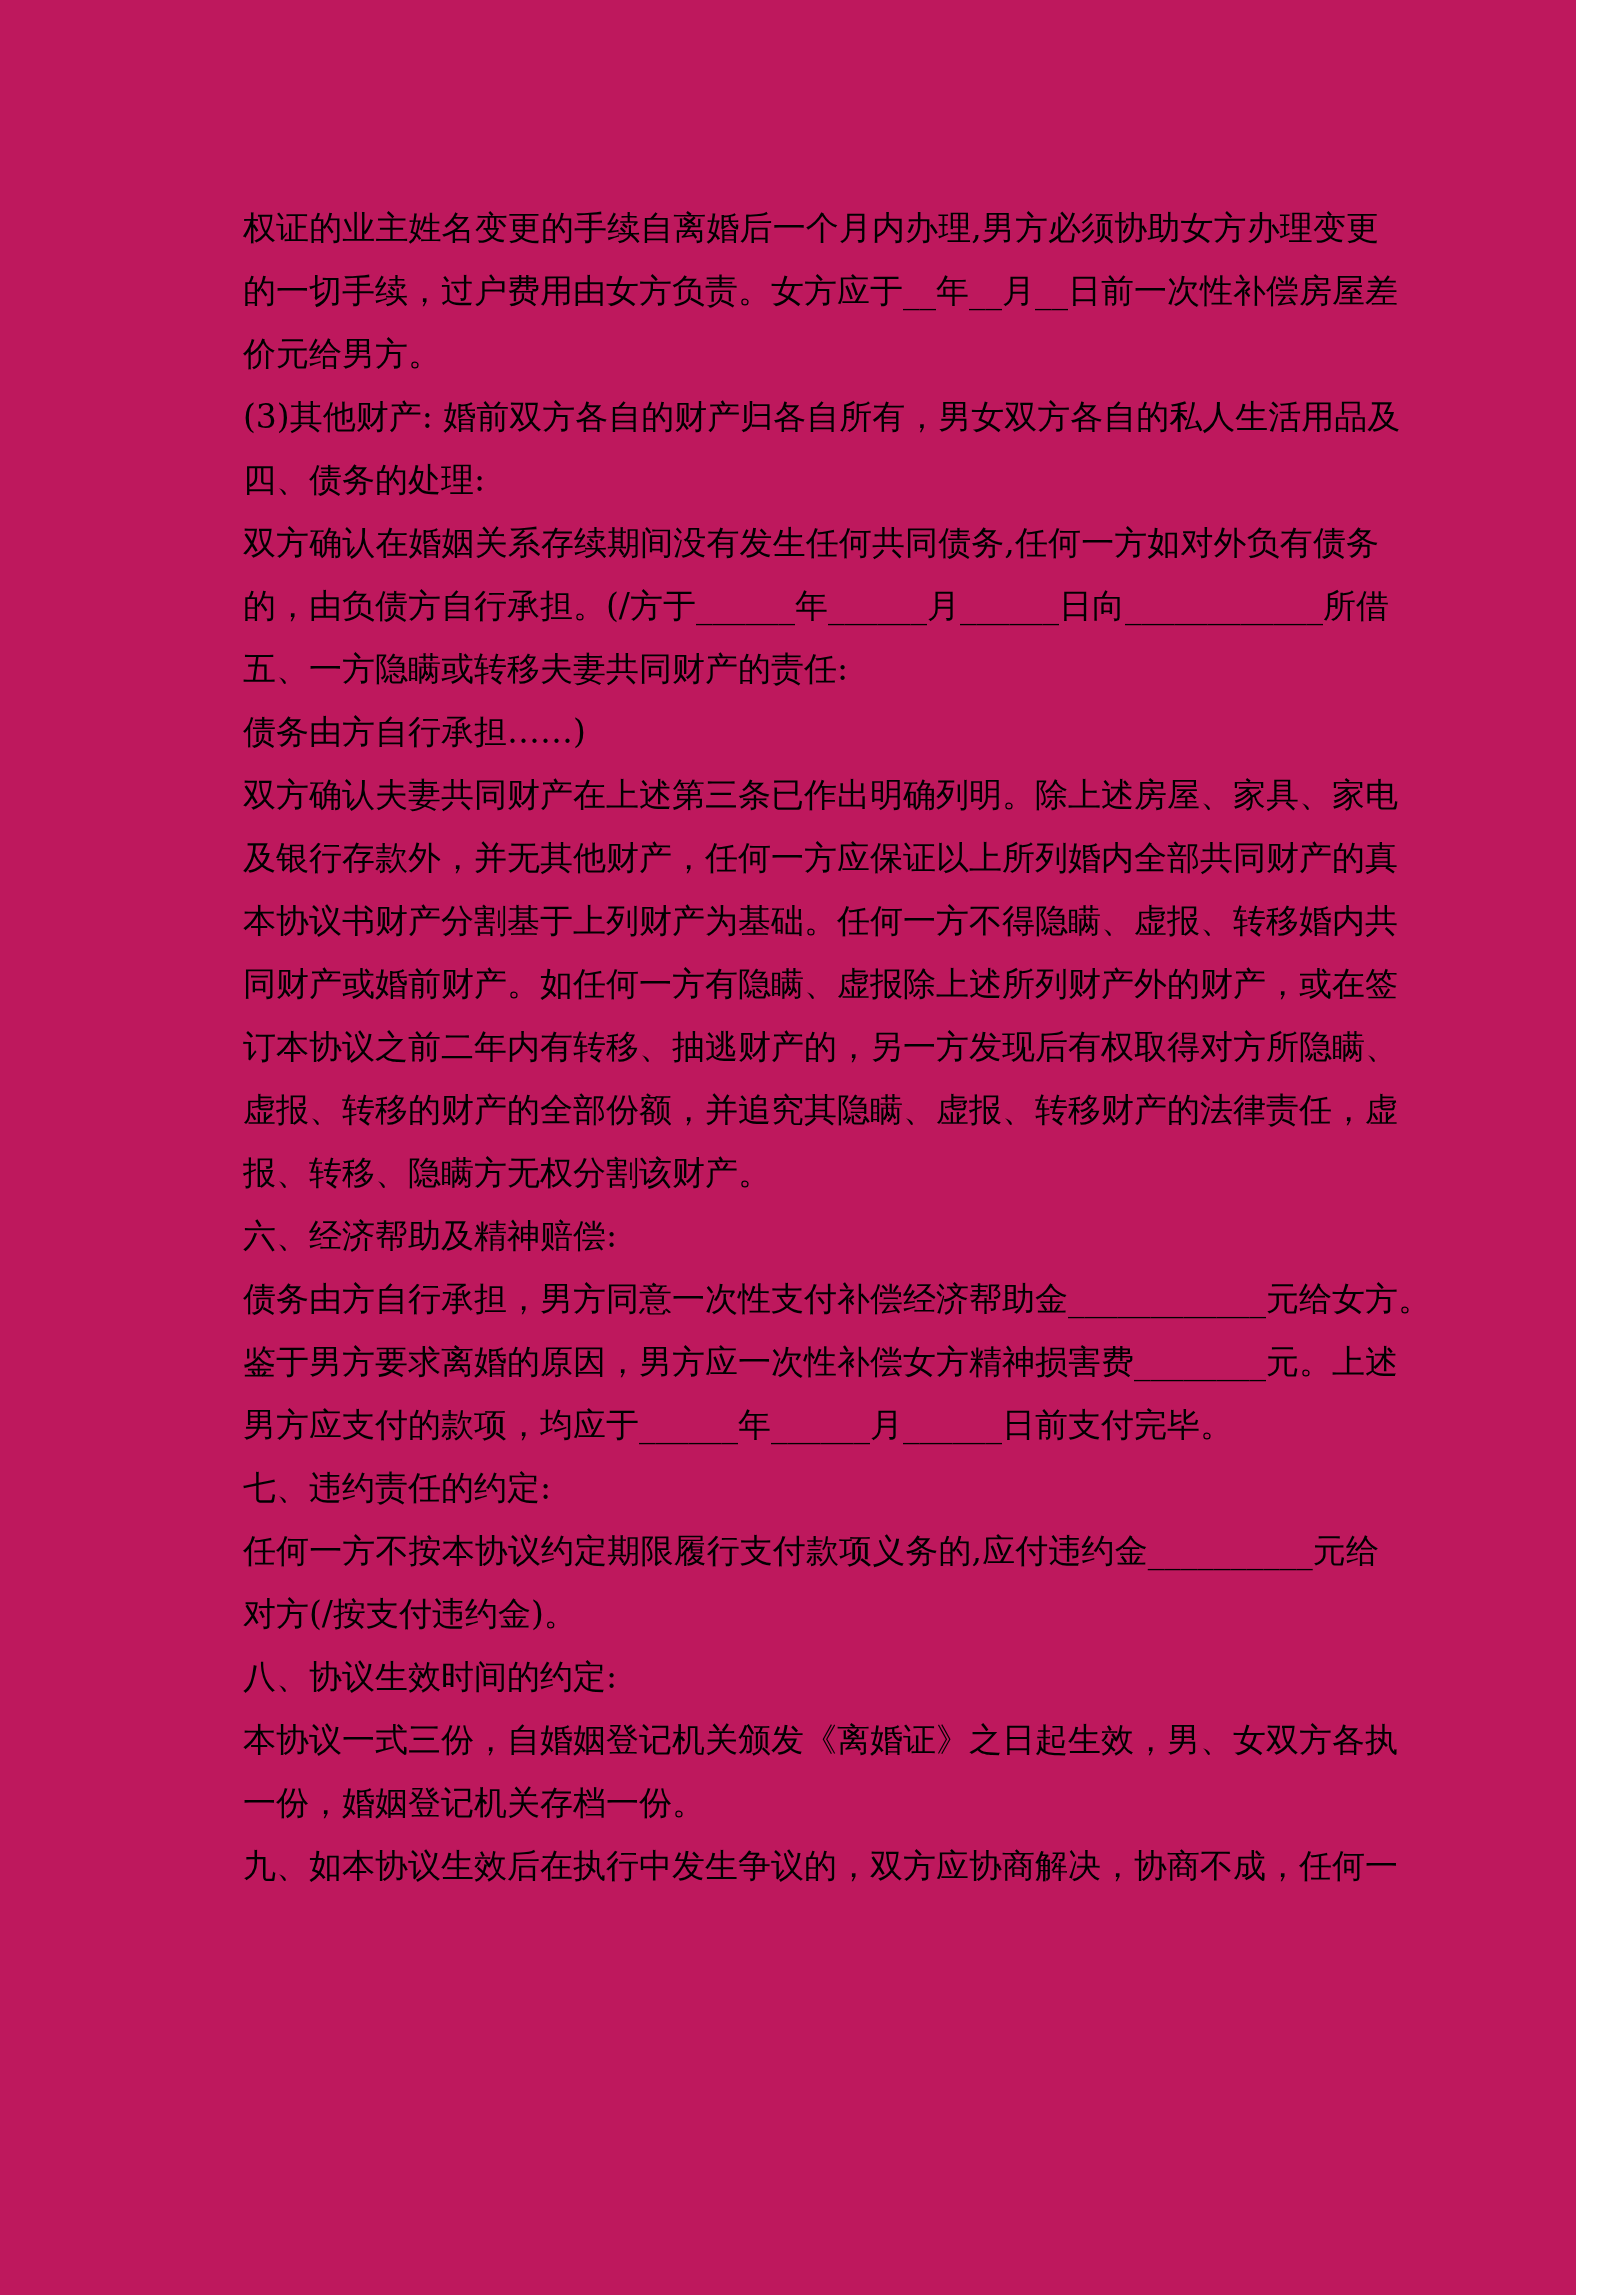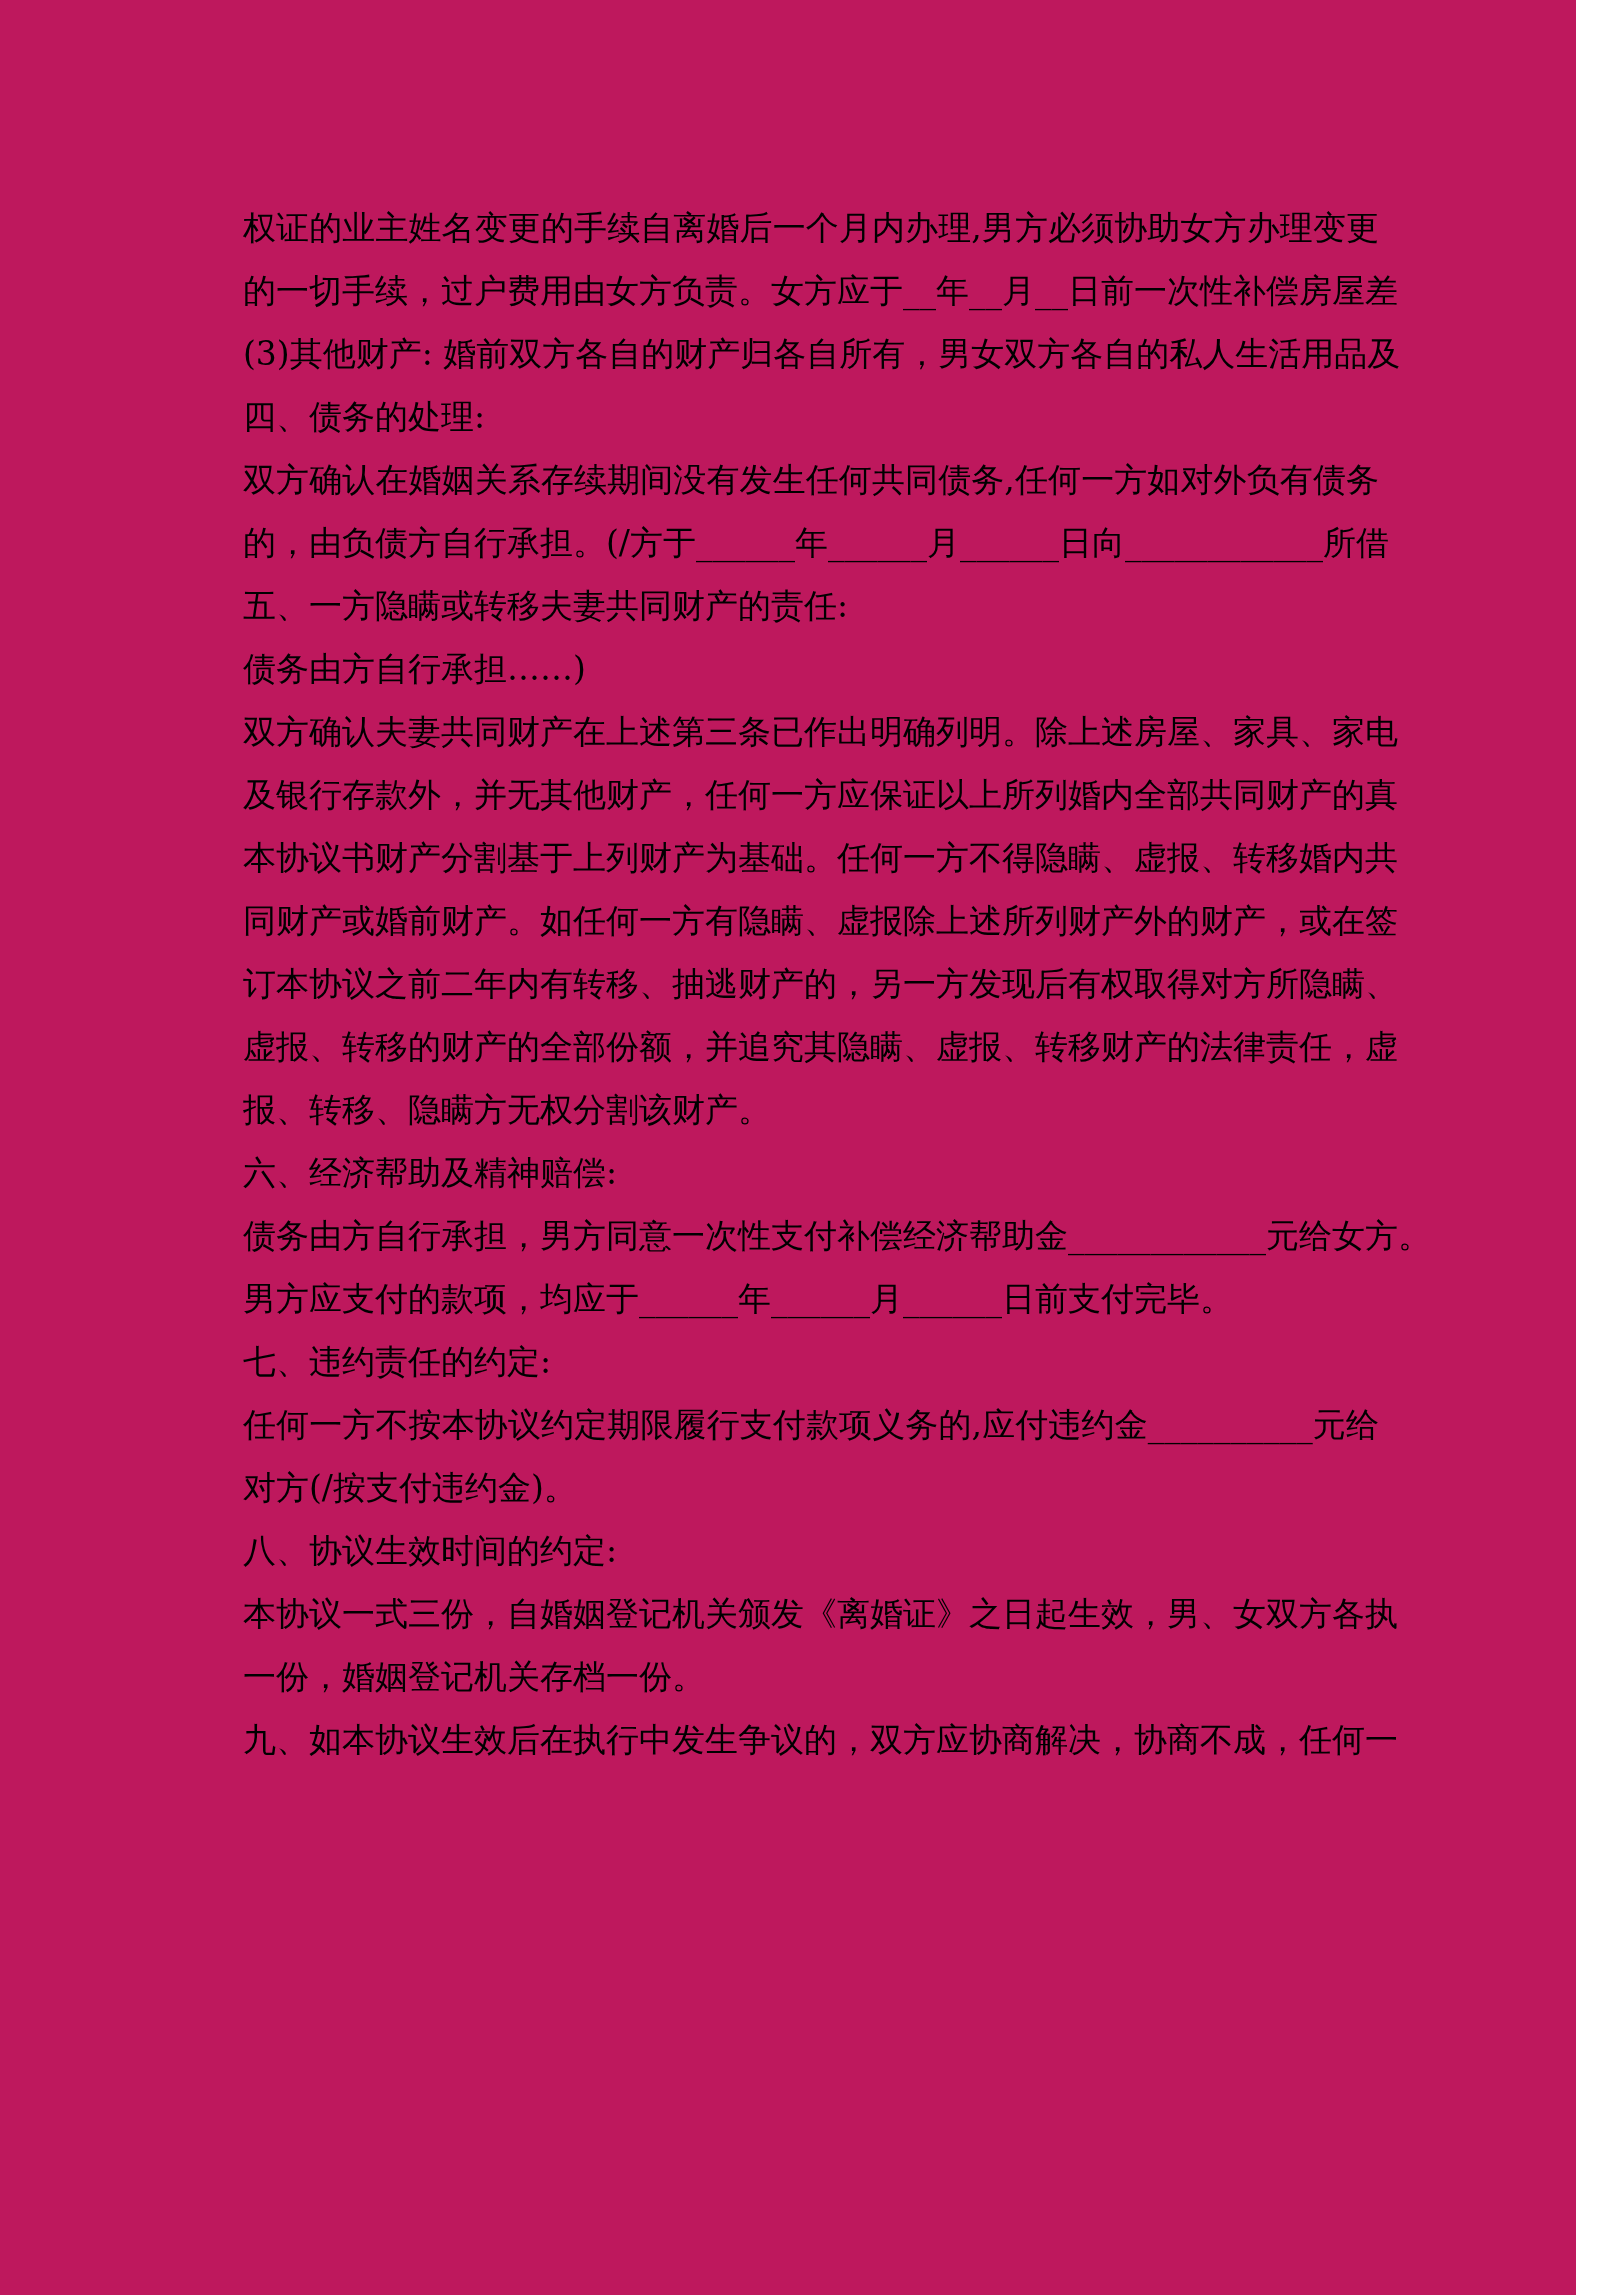--- a/index.html
+++ b/index.html
@@ -34,35 +34,37 @@
     text-justify: inter-character;
   }
 </style>
 </head>
 <body>
 
 <div class="page">
   <div class="doc">
     <div class="line justify">权证的业主姓名变更的手续自离婚后一个月内办理,男方必须协助女方办理变更</div>
     <div class="line justify">的一切手续，过户费用由女方负责。女方应于__年__月__日前一次性补偿房屋差</div>
+    <div class="line">价元给男方。</div>
     <div class="line justify">(3)其他财产: 婚前双方各自的财产归各自所有，男女双方各自的私人生活用品及</div>
     <div class="line">四、债务的处理:</div>
     <div class="line justify">双方确认在婚姻关系存续期间没有发生任何共同债务,任何一方如对外负有债务</div>
     <div class="line justify">的，由负债方自行承担。(/方于______年______月______日向____________所借</div>
     <div class="line">五、一方隐瞒或转移夫妻共同财产的责任:</div>
     <div class="line">债务由方自行承担……)</div>
     <div class="line justify">双方确认夫妻共同财产在上述第三条已作出明确列明。除上述房屋、家具、家电</div>
     <div class="line justify">及银行存款外，并无其他财产，任何一方应保证以上所列婚内全部共同财产的真</div>
     <div class="line justify">本协议书财产分割基于上列财产为基础。任何一方不得隐瞒、虚报、转移婚内共</div>
     <div class="line justify">同财产或婚前财产。如任何一方有隐瞒、虚报除上述所列财产外的财产，或在签</div>
     <div class="line justify">订本协议之前二年内有转移、抽逃财产的，另一方发现后有权取得对方所隐瞒、</div>
     <div class="line justify">虚报、转移的财产的全部份额，并追究其隐瞒、虚报、转移财产的法律责任，虚</div>
     <div class="line">报、转移、隐瞒方无权分割该财产。</div>
     <div class="line">六、经济帮助及精神赔偿:</div>
     <div class="line justify">债务由方自行承担，男方同意一次性支付补偿经济帮助金____________元给女方。</div>
+    <div class="line justify">鉴于男方要求离婚的原因，男方应一次性补偿女方精神损害费________元。上述</div>
     <div class="line">男方应支付的款项，均应于______年______月______日前支付完毕。</div>
     <div class="line">七、违约责任的约定:</div>
     <div class="line justify">任何一方不按本协议约定期限履行支付款项义务的,应付违约金__________元给</div>
     <div class="line">对方(/按支付违约金)。</div>
     <div class="line">八、协议生效时间的约定:</div>
     <div class="line justify">本协议一式三份，自婚姻登记机关颁发《离婚证》之日起生效，男、女双方各执</div>
     <div class="line">一份，婚姻登记机关存档一份。</div>
     <div class="line justify">九、如本协议生效后在执行中发生争议的，双方应协商解决，协商不成，任何一</div>
   </div>
 </div>

